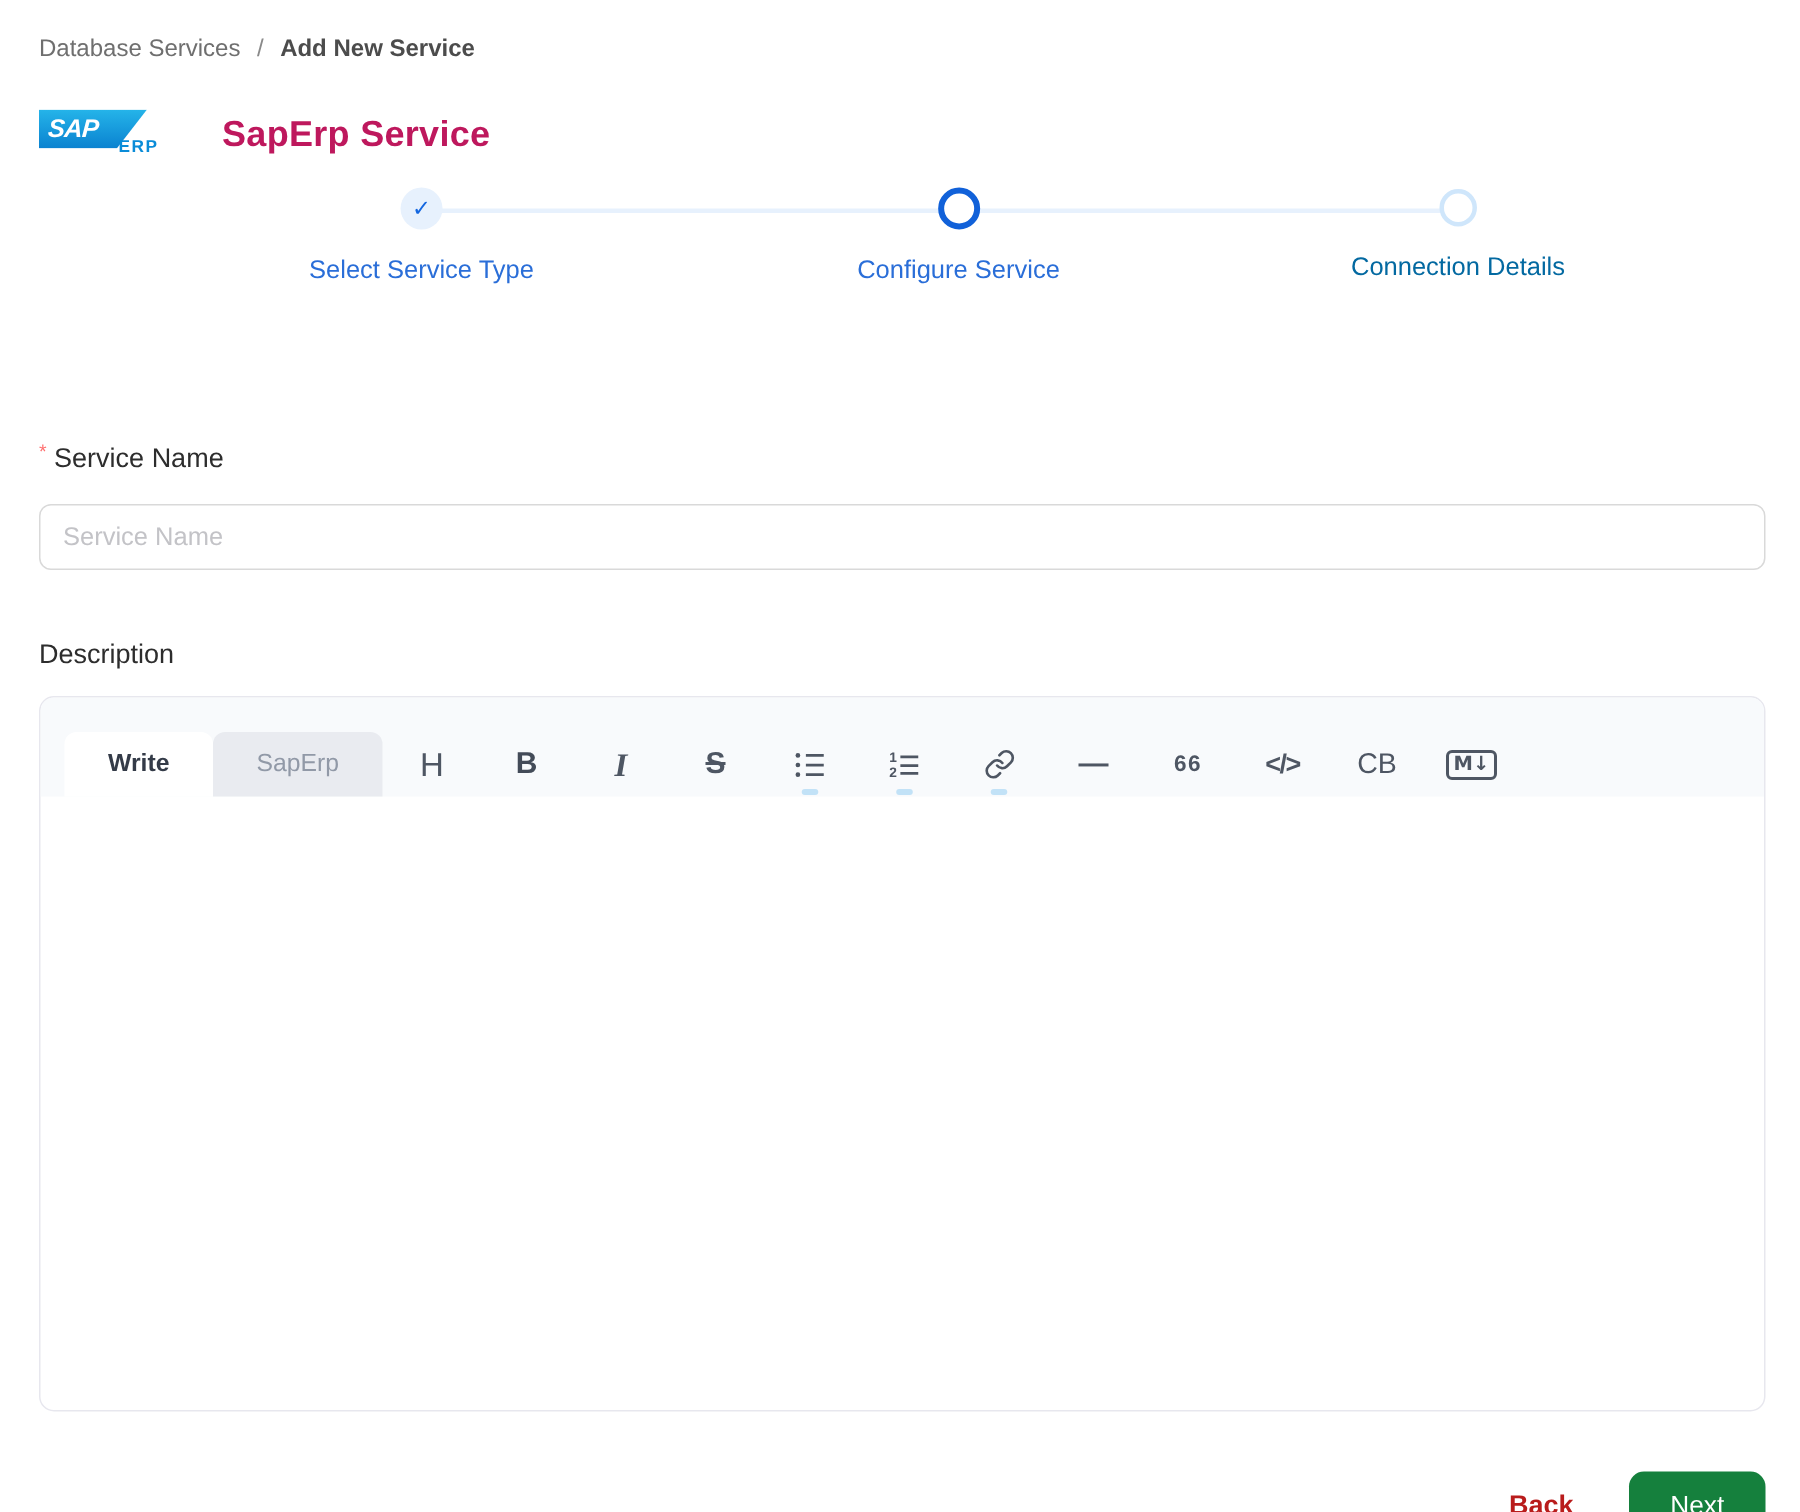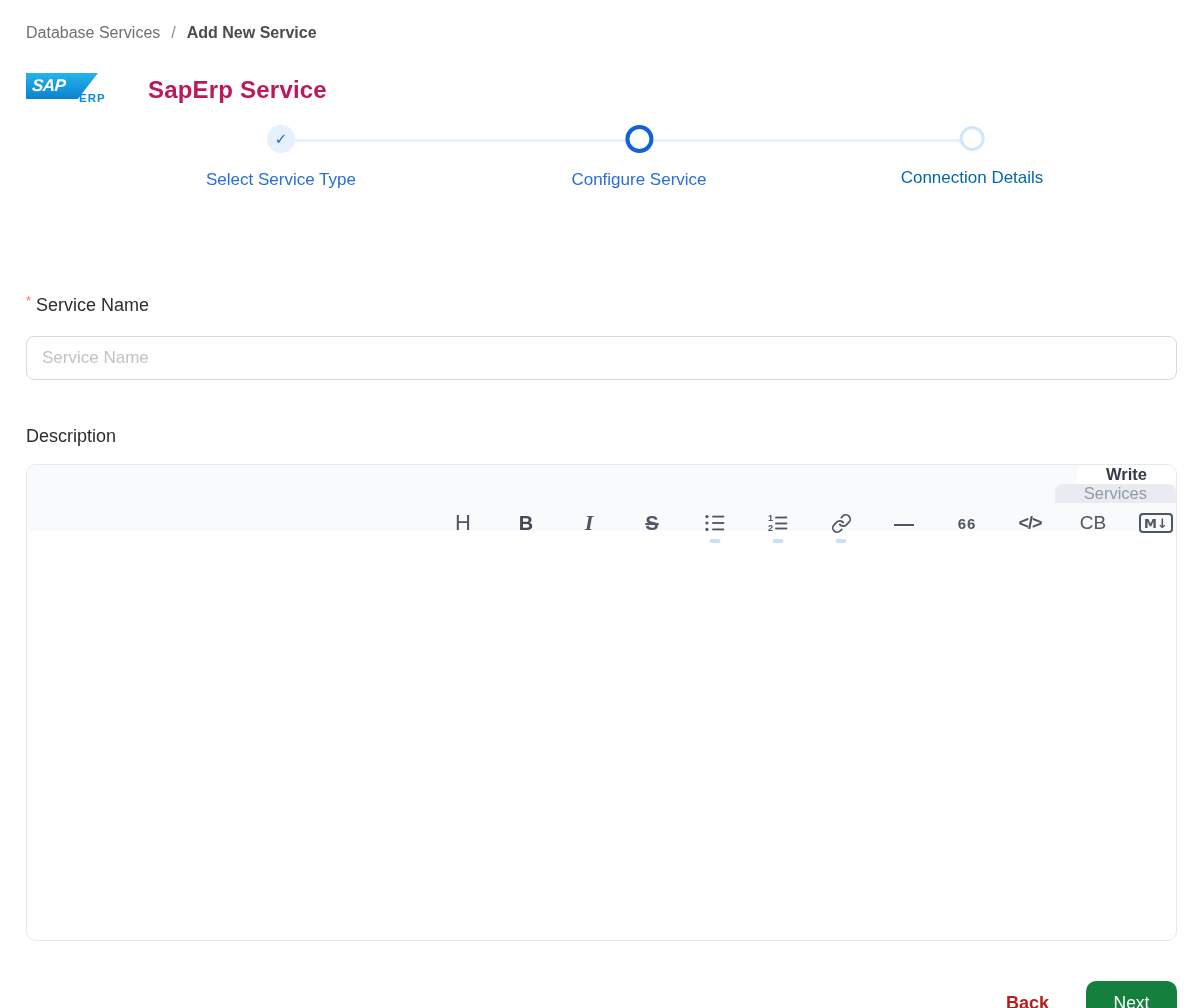--- a/index.html
+++ b/index.html
@@ -51,21 +51,21 @@
     border-radius:8px; padding:0 15px; font-size:17px; color:#333;
     font-family:"Liberation Sans", sans-serif; outline:none; display:block; }
   .text-input::placeholder { color:#c3c3c7; }
   .desc-label { margin-top:46px; font-size:18px; font-weight:500; color:#2d2d2d; }
 
   
   .editor { margin-top:17px; width:1151px; height:477px; border:1px solid #e7e7ee;
     border-radius:10px; overflow:hidden; background:#fff; display:flex;
     flex-direction:column; }
   .editor-bar { background:#f8fafc; height:66px; display:flex; align-items:flex-end;
-    padding-left:16px; flex-shrink:0;flex-direction:column; }
+    padding-left:16px; flex-shrink:0; }
   .tab { height:43px; padding:0 29px; display:flex; align-items:center;
     border-radius:8px 8px 0 0; font-size:16.5px; cursor:pointer; }
   .tab.active { background:#ffffff; color:#343b48; font-weight:600; }
   .tab.inactive { background:#e9ebf0; color:#9199a7; font-weight:500; }
   .toolbar { display:flex; align-items:center; height:43px; margin-left:13px; gap:23px; }
   .tbtn { position:relative; width:40px; height:40px; display:flex; align-items:center;
     justify-content:center; color:#4e5663; cursor:pointer; }
   .g-h { font-size:22px; font-weight:500; }
   .g-b { font-size:20px; font-weight:800; color:#434b58; }
   .g-i { font-family:"Liberation Serif", serif; font-style:italic; font-size:22px; font-weight:600; }
@@ -135,21 +135,21 @@
   <div class="field-label">
     <span class="req">*</span><span>Service Name</span>
   </div>
   <input class="text-input" type="text" placeholder="Service Name" style="">
 
   <div class="desc-label">Description</div>
 
   <div class="editor">
     <div class="editor-bar">
       <div class="tab active">Write</div>
-      <div class="tab inactive">Services</div>
+      <div class="tab inactive">SapErp</div>
       <div class="toolbar">
         <div class="tbtn">
             <span class="g-h">H</span>
           </div>
         <div class="tbtn">
             <span class="g-b">B</span>
           </div>
         <div class="tbtn">
             <span class="g-i">I</span>
           </div>

